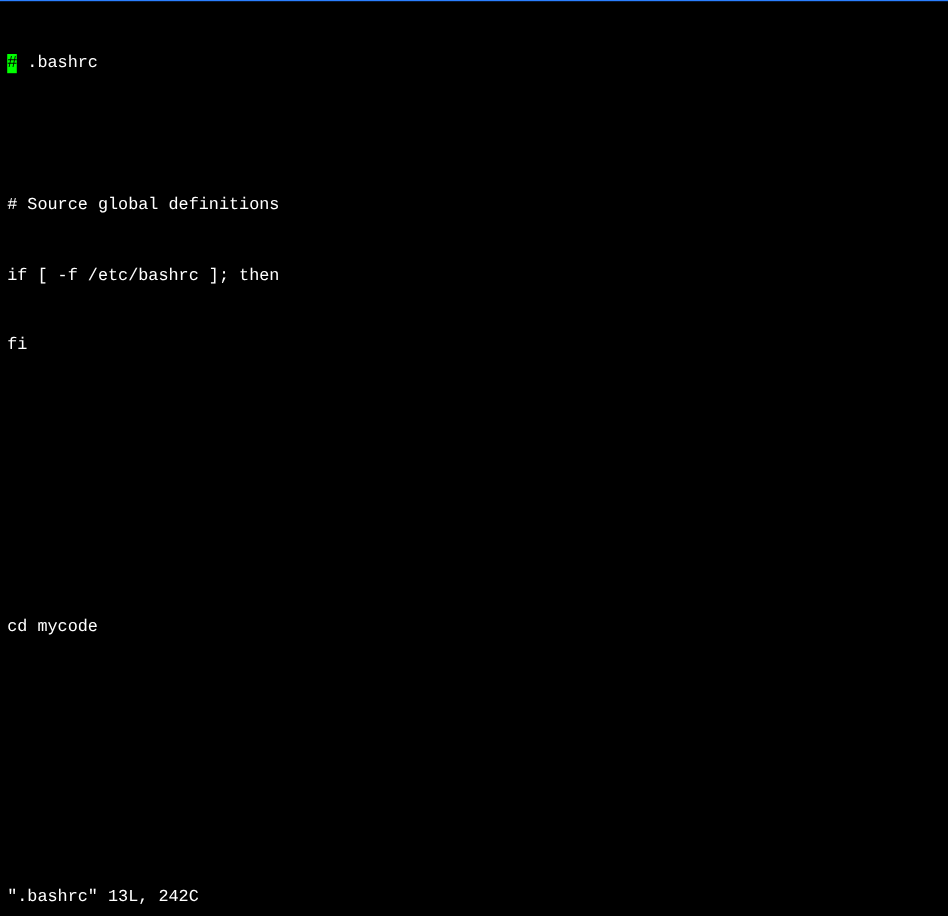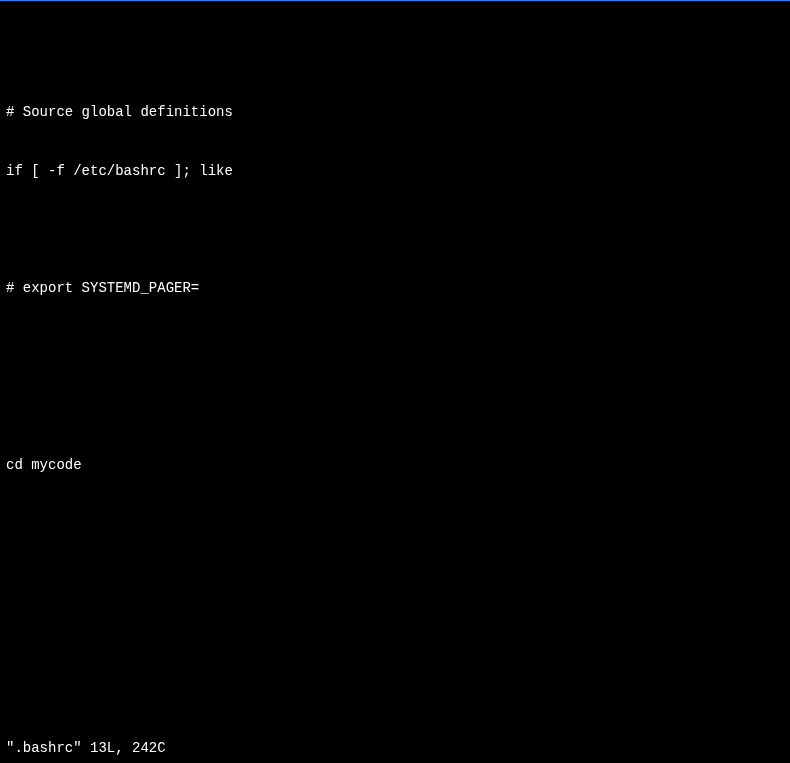--- a/index.html
+++ b/index.html
@@ -38,24 +38,25 @@
       color: #ffffff;
     }
     .text {
       color: #ffffff;
     }
   </style>
 </head>
 <body>
 
 <div class="editor-area">
+  <span class="line"><span class="cursor-char">#</span><span class="text"> .bashrc</span></span>
   <span class="line text"></span>
   <span class="line text"># Source global definitions</span>
-  <span class="line text">if [ -f /etc/bashrc ]; like</span>
+  <span class="line text">if [ -f /etc/bashrc ]; then</span>
+  <span class="line text">fi</span>
   <span class="line text"></span>
-  <span class="line text"># export SYSTEMD_PAGER=</span>
   <span class="line text"></span>
   <span class="line text"></span>
   <span class="line text">cd mycode</span>
   
 </div>
 
 <div class="status-line">".bashrc" 13L, 242C</div>
 
 </body></html>

